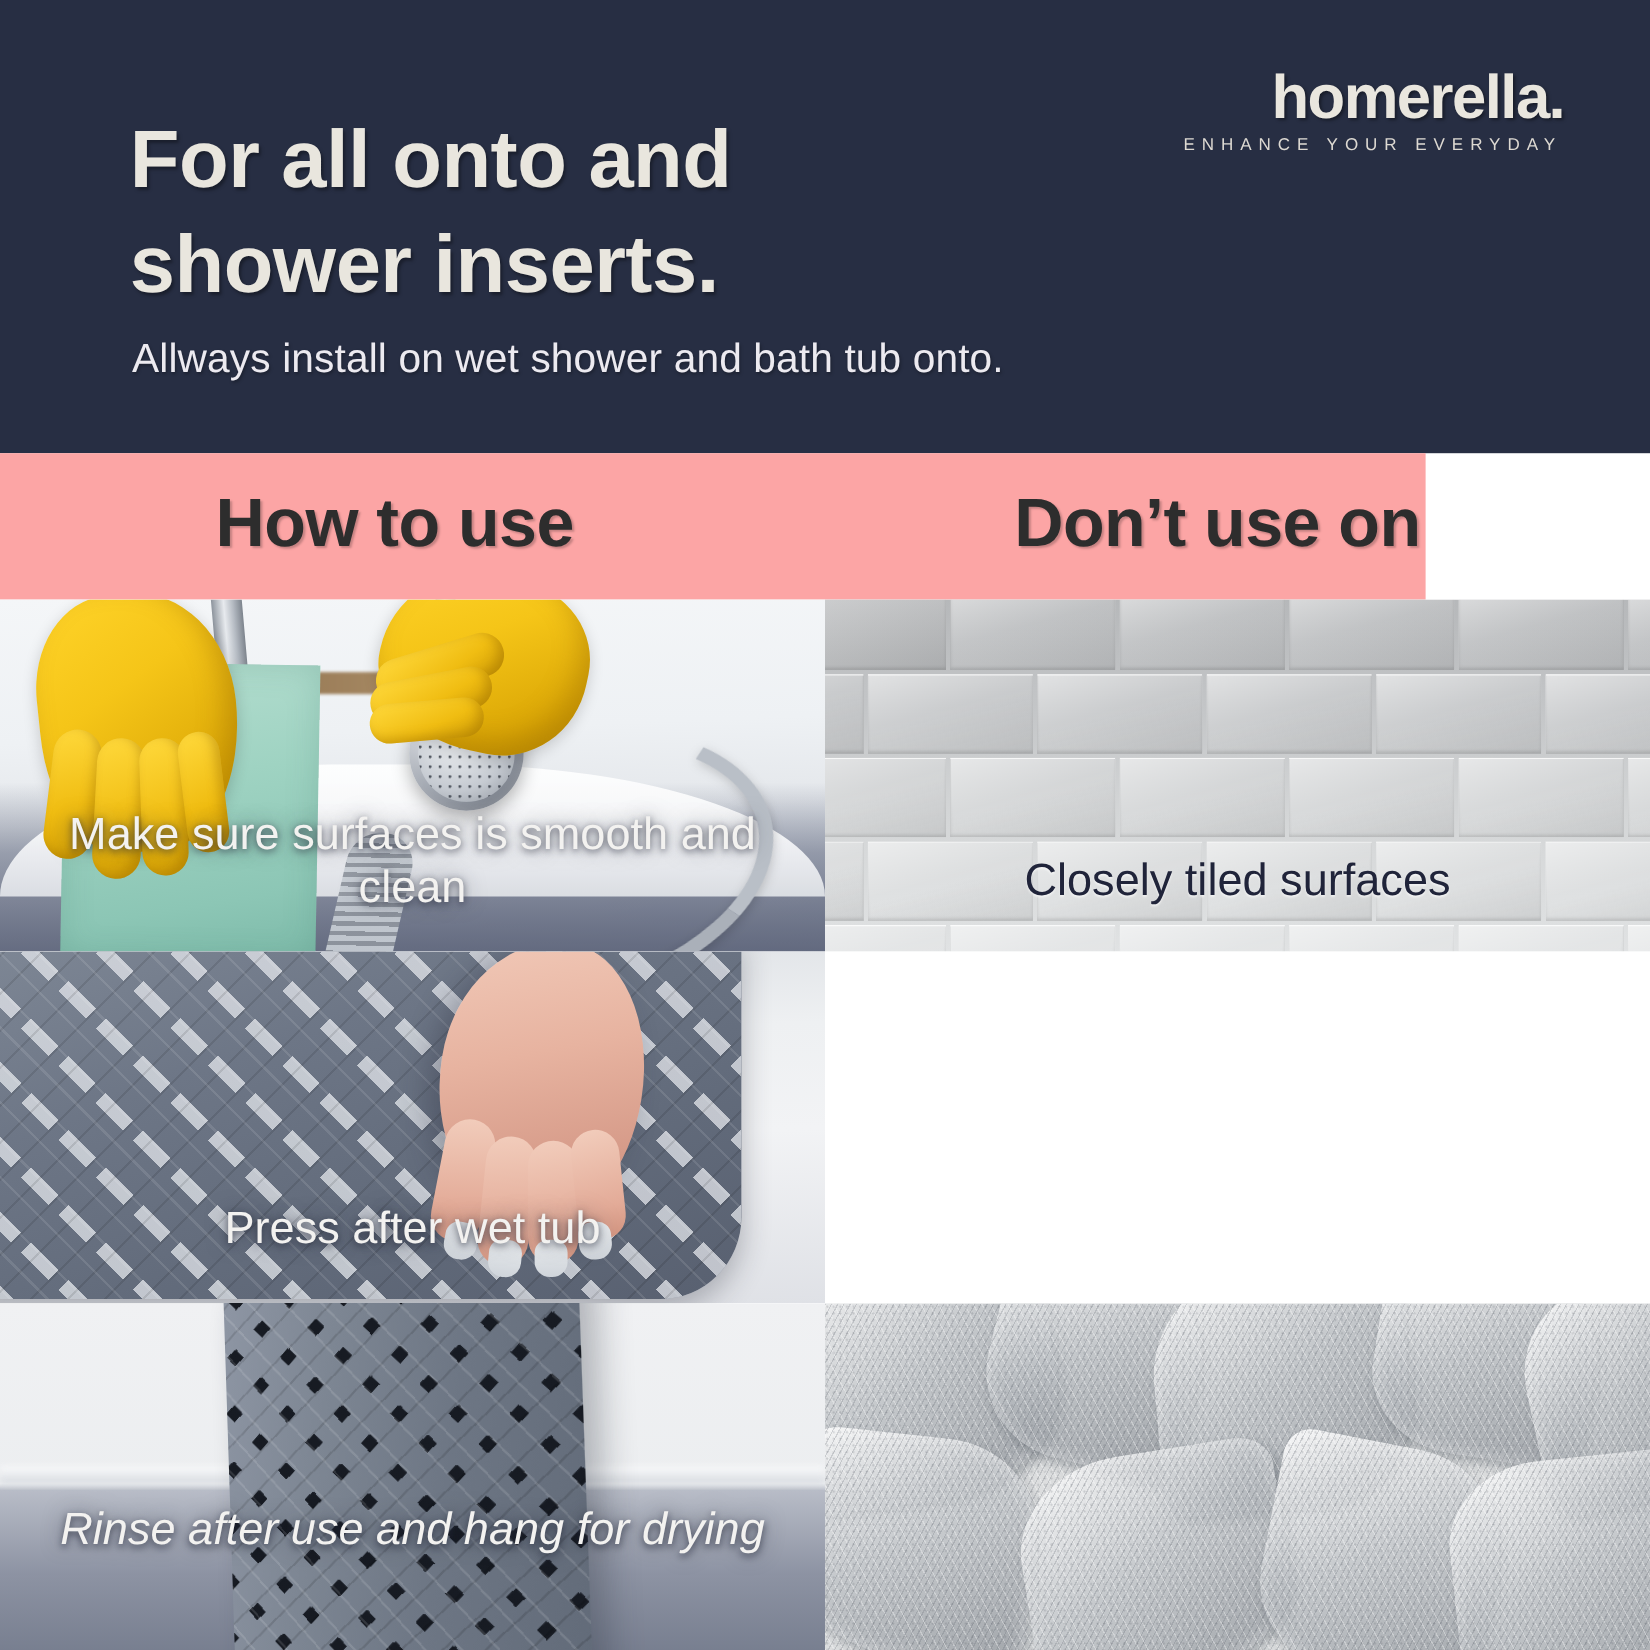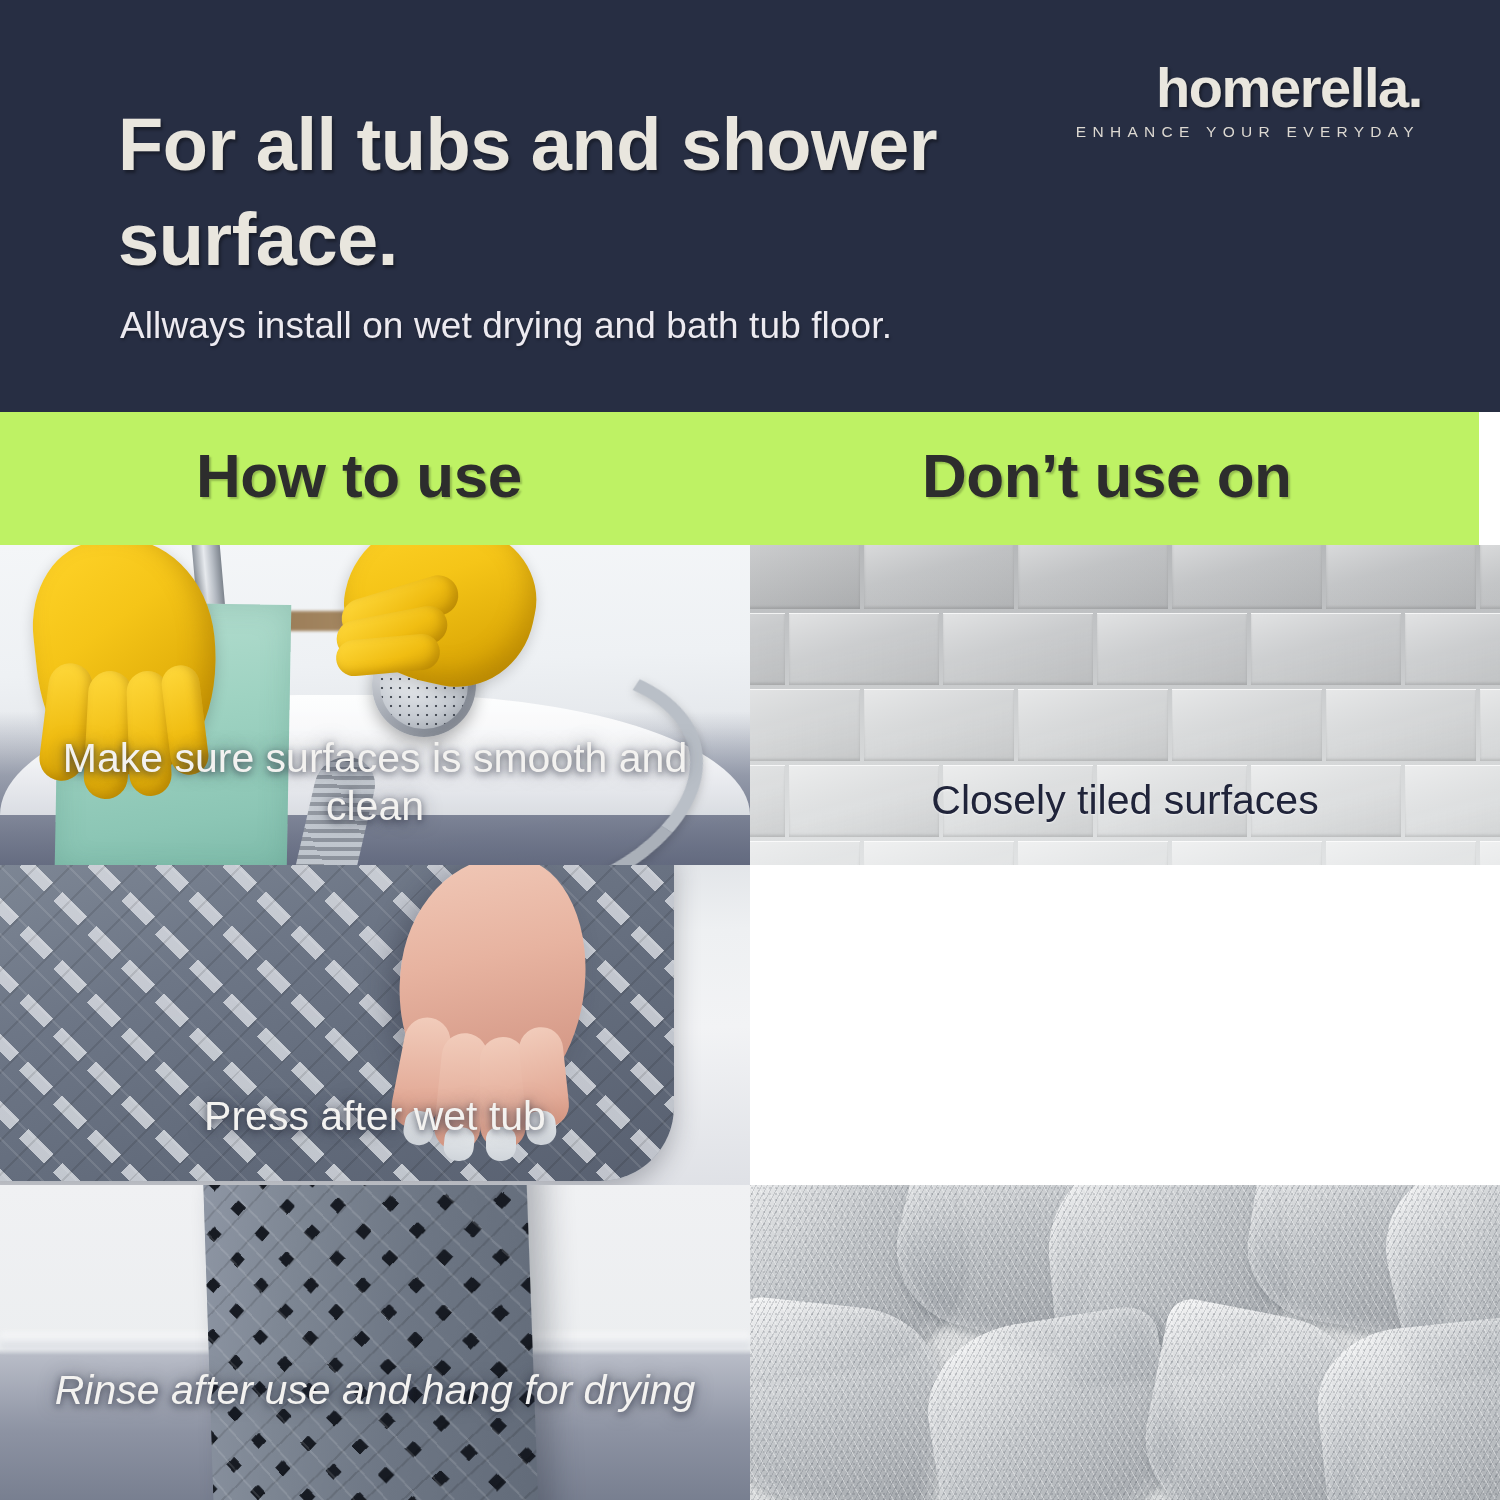--- a/index.html
+++ b/index.html
@@ -72,23 +72,23 @@
     font-size: 15.5px;
     letter-spacing: 6.3px;
     font-weight: 400;
     padding-right: 2px;
   }
 
   
   .titlebar {
     position: absolute;
     left: 0; top: 412px;
-    width: 1479px;
+    width: 1296px;
     height: 133px;
-    background: #bef264;
+    background: #fca5a5;
   }
   .sect-title {
     position: absolute;
     top: 28px;
     color: #2d2d2d;
     font-size: 62px;
     font-weight: 700;
     letter-spacing: -0.5px;
     text-shadow: 2px 2px 2px rgba(0,0,0,0.22);
   }
@@ -460,22 +460,22 @@
       radial-gradient(circle at 2px 3px, rgba(70,76,86,0.25) 0.7px, transparent 1.3px) 0 0 / 6px 6px;
     opacity: 0.75;
   }
 </style>
 </head>
 <body>
 
 <div class="page">
 
   <div class="header">
-    <div class="headline">For all tubs and shower surface.</div>
-    <div class="subline">Allways install on wet drying and bath tub floor.</div>
+    <div class="headline">For all onto and shower inserts.</div>
+    <div class="subline">Allways install on wet shower and bath tub onto.</div>
     <div class="brand">
       <div class="brand-name">homerella.</div>
       <div class="brand-tag">ENHANCE YOUR EVERYDAY</div>
     </div>
   </div>
 
   <div class="titlebar">
     <div class="sect-title left">How to use</div>
     <div class="sect-title right">Don’t use on</div>
   </div>

